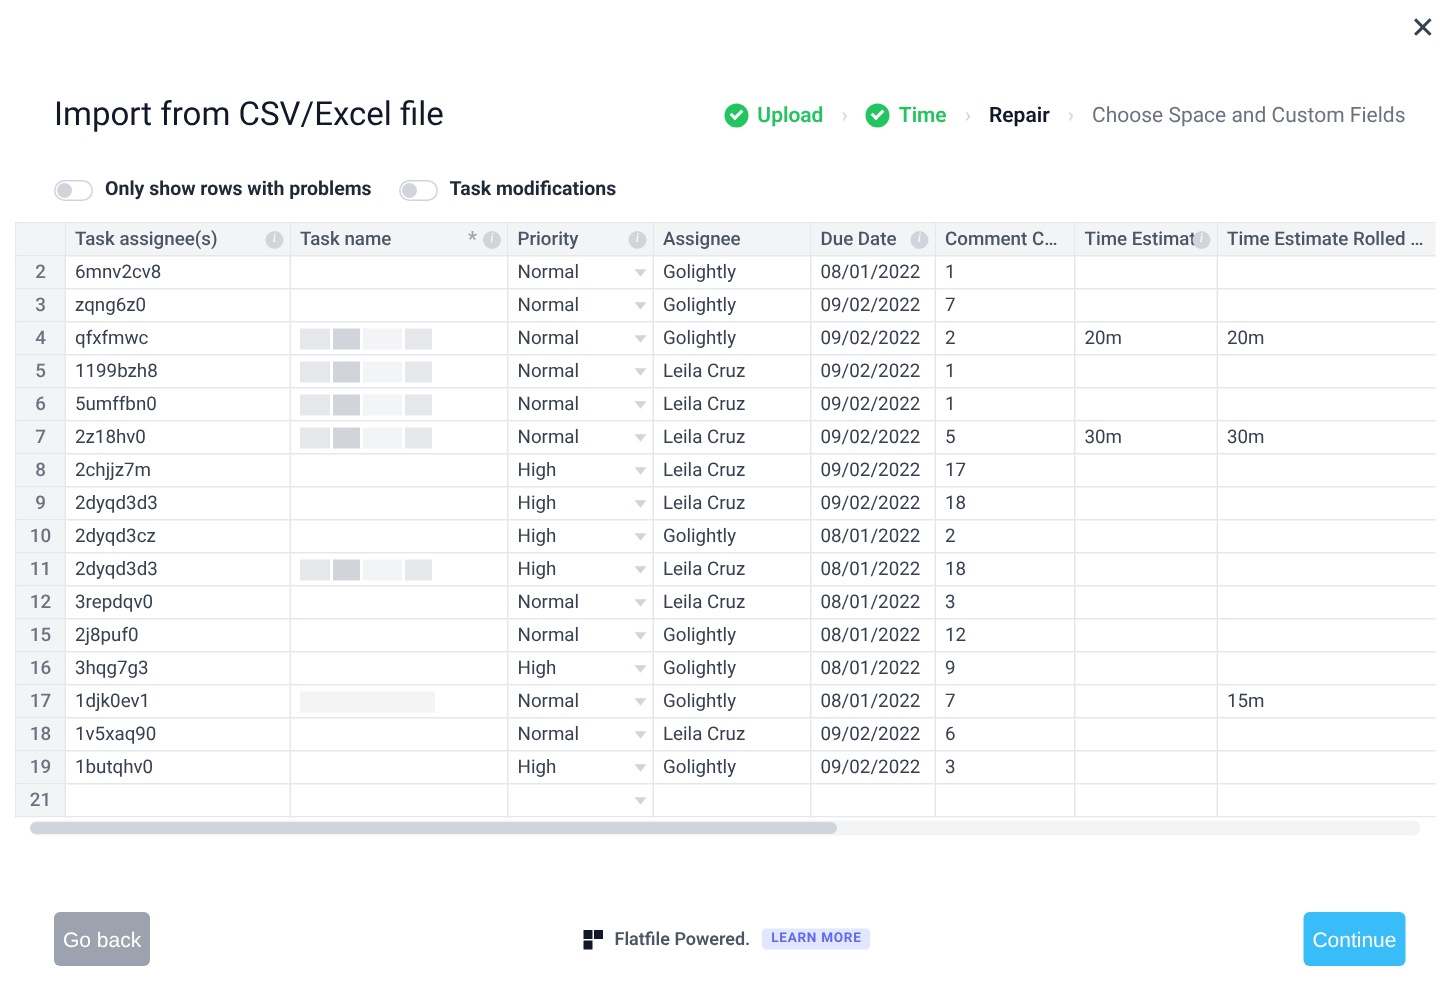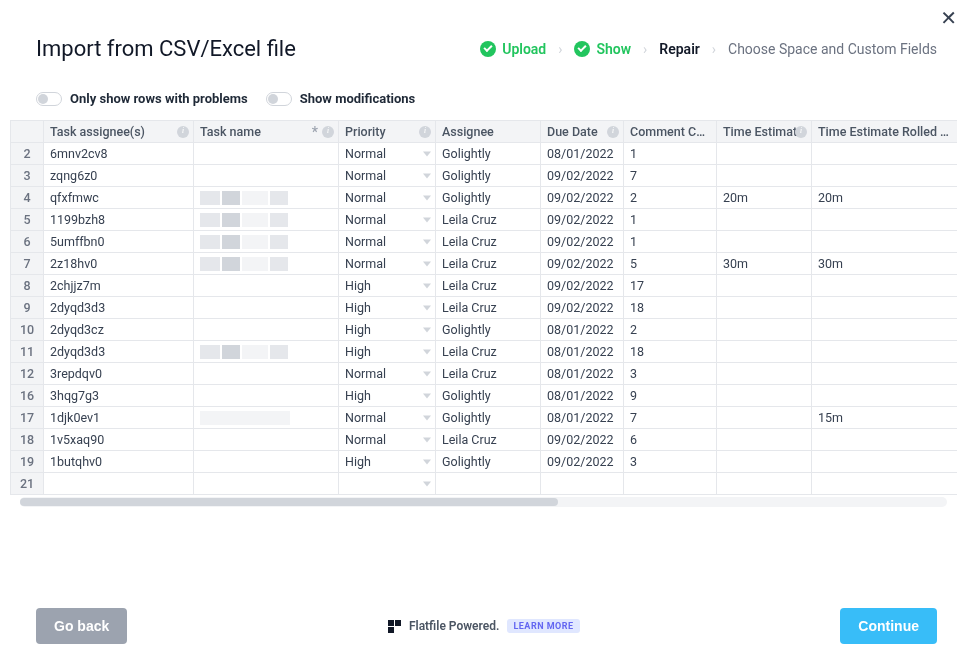--- a/index.html
+++ b/index.html
@@ -1,21 +1,21 @@
 <!DOCTYPE html>
 <html><head>
 <meta charset="utf-8">
 <style>
   * { box-sizing: border-box; }
   html, body { margin: 0; padding: 0; font-family: -apple-system, BlinkMacSystemFont, "Segoe UI", Roboto, sans-serif; }
   body { width: 967px; height: 660px; position: relative; background: #fff; color: #1f2937; overflow: hidden; }
 
   .close-btn { position: absolute; top: 6px; right: 10px; font-size: 20px; color: #374151; cursor: pointer; }
 
-  .header { display: flex; align-items: center; justify-content: space-between; padding: 36px 30px 0 36px; }
+  .header { display: flex; align-items: center; justify-content: space-between; padding: 36px 30px 0 36px; margin-top: 28px; }
   .title { font-size: 22px; font-weight: 400; color: #111827; }
 
   .steps { display: flex; align-items: center; gap: 12px; font-size: 14px; }
   .step { display: inline-flex; align-items: center; gap: 6px; }
   .step.done { color: #22c55e; font-weight: 600; }
   .step.current { color: #111827; font-weight: 600; }
   .step.future { color: #6b7280; }
   .check-icon { width: 16px; height: 16px; border-radius: 50%; background: #22c55e; position: relative; display: inline-block; }
   .check-icon::after { content: ""; position: absolute; left: 4px; top: 4.5px; width: 6px; height: 3px; border-left: 2px solid #fff; border-bottom: 2px solid #fff; transform: rotate(-45deg); }
   .chev { color: #d1d5db; font-size: 14px; }
@@ -51,21 +51,21 @@
   .blur-block { height: 14px; background: #d1d5db; }
   .blur-block.light { background: #e5e7eb; }
   .blur-block.vlight { background: #f3f4f6; }
   .blur-block.dark { background: #9ca3af; }
   .pri-bar { position: absolute; left: -3px; top: 0; bottom: 0; width: 3px; background: #9ca3af; }
 
   .hscroll { height: 10px; background: #f3f4f6; margin: 2px 10px 0 10px; border-radius: 6px; position: relative; }
   .hscroll-thumb { position: absolute; left: 0; width: 58%; top: 1px; bottom: 1px; background: #d1d5db; border-radius: 6px; }
 
   .footer { position: absolute; left: 0; right: 0; bottom: 0; padding: 16px 30px 16px 36px; display: flex; align-items: center; justify-content: space-between; background: #fff; }
-  .btn { border: none; border-radius: 4px; padding: 10px 18px; font-size: 14px; font-weight: 700; cursor: pointer; }
+  .btn { border: none; border-radius: 4px; padding: 10px 6px; font-size: 14px; font-weight: 400; cursor: pointer; }
   .btn-secondary { background: #9ca3af; color: #fff; }
   .btn-primary { background: #38bdf8; color: #fff; }
   .powered { display: flex; align-items: center; gap: 8px; font-size: 12px; color: #4b5563; font-weight: 600; }
   .learn-badge { background: #e0e7ff; color: #6366f1; font-size: 9px; font-weight: 700; padding: 2px 6px; border-radius: 3px; letter-spacing: 0.5px; }
   .ff-sq { width: 6px; height: 6px; background: #111827; }
   .ff-sq.off { background: transparent; }
   .ff-grid { display: grid; grid-template-columns: 6px 6px; grid-template-rows: 6px 6px; gap: 1px; }
 </style>
 </head>
 <body>
@@ -75,41 +75,41 @@
 <div class="header">
   <div class="title">Import from CSV/Excel file</div>
   <div class="steps">
     <span class="step done">
         <span class="check-icon"></span>
         <span>Upload</span>
       </span>
     <span class="chev">›</span>
     <span class="step done">
         <span class="check-icon"></span>
-        <span>Show</span>
+        <span>Time</span>
       </span>
     <span class="chev">›</span>
     <span class="step current">
         <span>Repair</span>
       </span>
     <span class="chev">›</span>
     <span class="step future">
         <span>Choose Space and Custom Fields</span>
       </span>
   </div>
 </div>
 
 <div class="filters">
   <label>
       <span class="switch"></span>
       <span>Only show rows with problems</span>
     </label>
   <label>
       <span class="switch"></span>
-      <span>Show modifications</span>
+      <span>Task modifications</span>
     </label>
 </div>
 
 <div class="table-area">
   <div class="table-scroll">
     <table>
       <colgroup>
         <col class="rownum">
           <col class="assignees">
           <col class="taskname">
@@ -284,20 +284,31 @@
             <td>3repdqv0</td>
             <td style="position:relative"></td>
             <td style="position:relative">Normal<span class="drop-ic"></span></td>
             <td>Leila Cruz</td>
             <td>08/01/2022</td>
             <td>3</td>
             <td></td>
             <td></td>
           </tr>
           <tr>
+            <td class="rownum">15</td>
+            <td>2j8puf0</td>
+            <td style="position:relative"></td>
+            <td style="position:relative">Normal<span class="drop-ic"></span></td>
+            <td>Golightly</td>
+            <td>08/01/2022</td>
+            <td>12</td>
+            <td></td>
+            <td></td>
+          </tr>
+          <tr>
             <td class="rownum">16</td>
             <td>3hqg7g3</td>
             <td style="position:relative"></td>
             <td style="position:relative">High<span class="drop-ic"></span></td>
             <td>Golightly</td>
             <td>08/01/2022</td>
             <td>9</td>
             <td></td>
             <td></td>
           </tr>

